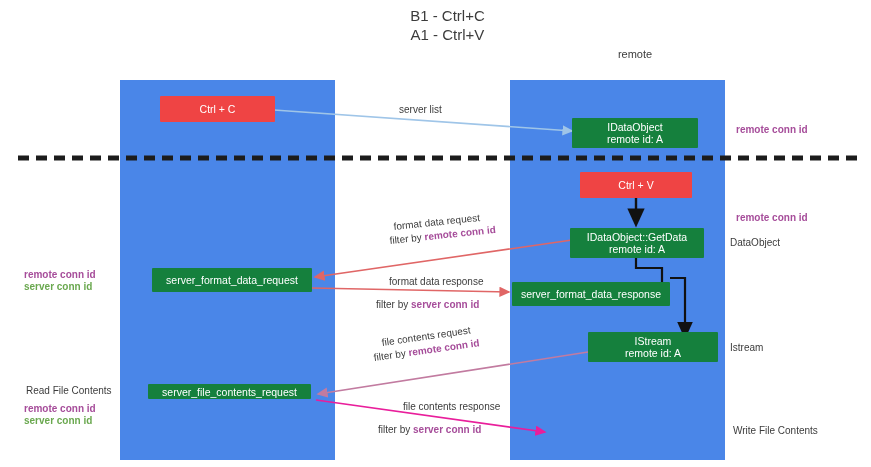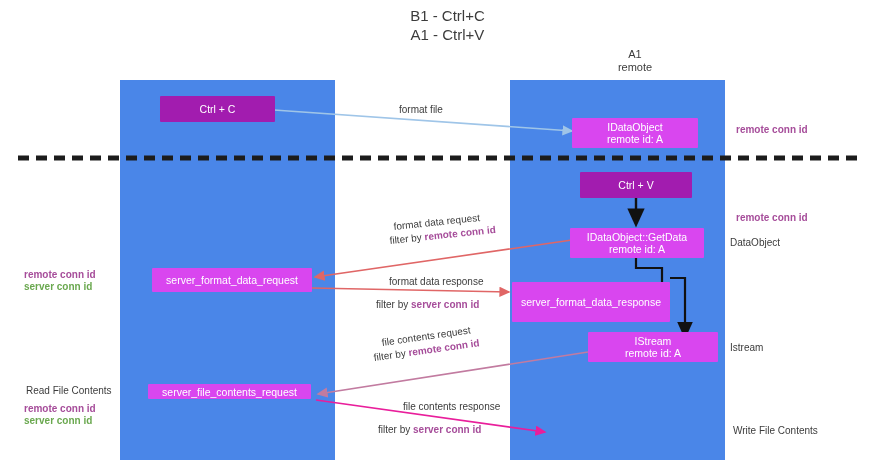--- a/index.html
+++ b/index.html
@@ -32,22 +32,22 @@
 
   
   .node{
     box-sizing:border-box;
     display:flex;flex-direction:column;align-items:center;justify-content:center;
     text-align:center;
     color:#ffffff;
     font-size:10.5px;line-height:12px;
     border-radius:1px;
   }
-  .node.green{background:#a21caf;}
-  .node.orange{background:#d946ef;}
+  .node.green{background:#ef4444;}
+  .node.orange{background:#15803d;}
   .node .l2{font-weight:400;}
 
   
   .lbl{font-size:10px;line-height:12px;color:#3c3c3c;white-space:nowrap;}
   .purple{color:#a64d9a;font-weight:bold;}
   .green-t{color:#6aa84f;font-weight:bold;}
   .side{font-size:10px;line-height:12.5px;white-space:nowrap;}
 
   svg.overlay{position:absolute;left:0;top:0;width:871px;height:467px;overflow:visible;pointer-events:none;}
 </style>
@@ -59,21 +59,20 @@
   <div class="abs title">
     <div>B1 - Ctrl+C</div>
     <div>A1 - Ctrl+V</div>
   </div>
 
   <div class="abs colhead" style="left:131px;top:64px;width:170px;margin-top:36px;">
     <span class="l1">B1</span>
     <span class="l2">connection</span>
   </div>
   <div class="abs colhead" style="left:550px;top:48px;width:170px;">
-    <span class="l1">A1</span>
     <span class="l2">remote</span>
   </div>
 
   <div class="abs lane" style="left:120px;top:80px;width:215px;height:380px;"></div>
   <div class="abs lane" style="left:510px;top:80px;width:215px;height:380px;"></div>
 
   <svg class="overlay" viewBox="0 0 871 467">
     <defs>
       <marker id="ah-blue" markerWidth="7" markerHeight="7" refX="6" refY="3.2" orient="auto">
         <path d="M0,0 L7,3.2 L0,6.4 z" fill="#9fc5e8"></path>
@@ -130,31 +129,31 @@
 
   <div class="abs node green" style="left:580px;top:172px;width:112px;height:26px;">
     <span class="l1">Ctrl + V</span>
   </div>
 
   <div class="abs node orange" style="left:570px;top:228px;width:134px;height:30px;">
     <span class="l1">IDataObject::GetData</span>
     <span class="l2">remote id: A</span>
   </div>
 
-  <div class="abs node orange" style="left:512px;top:282px;width:158px;height:40px;">
+  <div class="abs node orange" style="left:512px;top:282px;width:158px;height:24px;">
     <span class="l1">server_format_data_response</span>
   </div>
 
   <div class="abs node orange" style="left:588px;top:332px;width:130px;height:30px;">
     <span class="l1">IStream</span>
     <span class="l2">remote id: A</span>
   </div>
 
 
-  <div class="abs lbl" style="left:399px;top:104px;">format file</div>
+  <div class="abs lbl" style="left:399px;top:104px;">server list</div>
 
   <div class="abs" style="left:393px;top:221px;transform:rotate(-6deg);transform-origin:left top;">
     <div class="lbl">format data request</div>
   </div>
   <div class="abs" style="left:389px;top:235px;transform:rotate(-6deg);transform-origin:left top;">
     <div class="lbl">
       <span>filter by </span><span class="purple">remote conn id</span>
     </div>
   </div>
 

